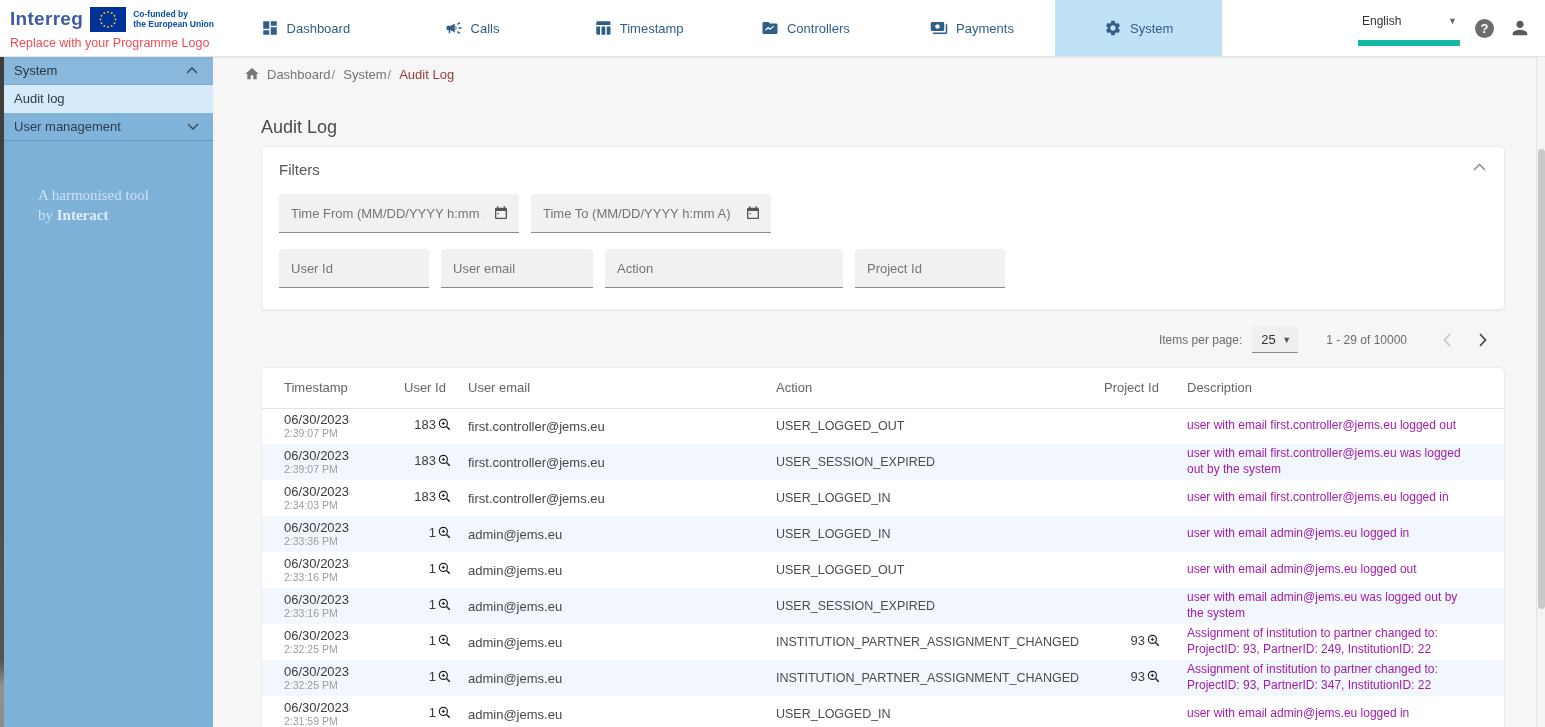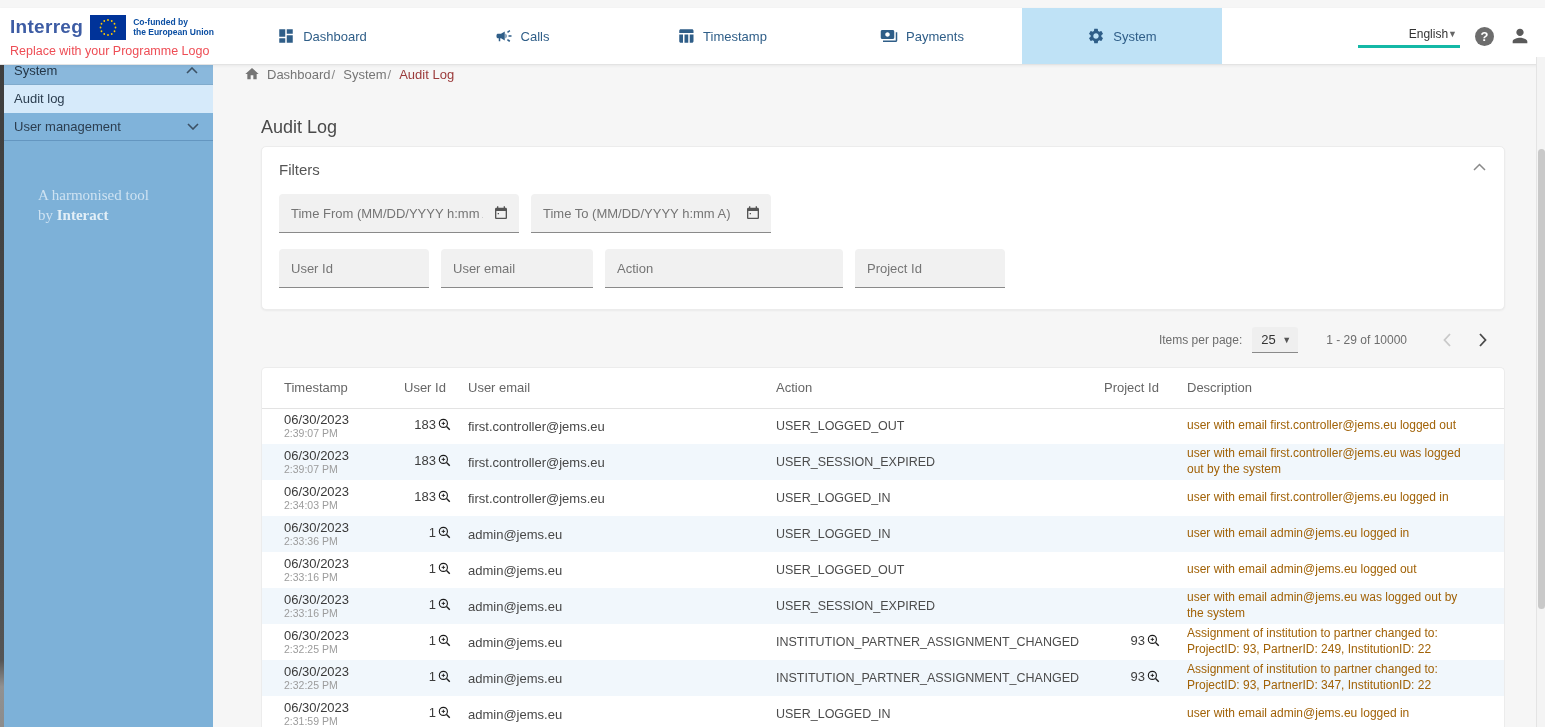--- a/index.html
+++ b/index.html
@@ -1,38 +1,38 @@
 <!DOCTYPE html>
 <html><head>
 <meta charset="utf-8">
 <style>
   * { margin:0; padding:0; box-sizing:border-box; }
   body { font-family:"Liberation Sans", sans-serif; background:#fff; }
   .app { position:relative; width:1545px; height:727px; overflow:hidden; background:#f6f6f6; }
 
   
-  .topbar { position:absolute; top:8px; left:0; width:1545px; height:57px; background:#fff;
+  .topbar { position:absolute; top:0; left:0; width:1545px; height:57px; background:#fff;
             border-bottom:1px solid #e3e3e3; display:flex; align-items:stretch; z-index:10;
             box-shadow:0 1px 3px rgba(0,0,0,.06); }
   .logo-block { width:222px; padding:7px 0 0 10px; flex:none; }
   .logo-row { display:flex; align-items:flex-start; gap:7px; }
   .interreg { font-size:19px; font-weight:bold; color:#3d5ca4; letter-spacing:.3px; line-height:24px; }
   .eu-flag { width:36px; height:25px; background:#003399; flex:none; display:block; }
   .eu-caption { font-size:8.5px; font-weight:bold; color:#0b4ea2; line-height:1.2; padding-top:2px; }
   .replace-text { color:#ee4d55; font-size:12.5px; margin-top:4px; white-space:nowrap; }
 
   .mainnav { display:flex; width:1000px; flex:none; }
   .nav-item { flex:1; display:flex; align-items:center; justify-content:center; gap:8px;
               color:#2f5e88; font-size:13px; cursor:pointer; }
   .nav-item svg { flex:none; }
   .nav-item.active { background:#bfe2f6; }
 
   .topbar-right { margin-left:auto; display:flex; align-items:center; gap:15px; padding-right:14px; }
-  .lang-select { width:102px; border-bottom:3px solid #14b8a6; display:flex; align-items:center;
-                 justify-content:flex-end; font-size:12px; color:#333; padding:3px 3px 4px 4px; cursor:pointer; }
+  .lang-select { width:102px; border-bottom:6px solid #14b8a6; display:flex; align-items:center;
+                 justify-content:space-between; font-size:12px; color:#333; padding:3px 3px 12px 4px; cursor:pointer; }
   .lang-caret { color:#666; font-size:9px; }
   .help-btn { width:19px; height:19px; border-radius:50%; background:#6d6d6d; color:#fff; font-size:13px;
               font-weight:bold; text-align:center; line-height:19px; cursor:pointer; }
 
   
   .sidebar { position:absolute; top:57px; left:0; width:213px; height:670px; background:#7db1d8; z-index:5; }
   .side-strip { position:absolute; left:0; top:0; width:4px; height:100%;
                 background:linear-gradient(#3e3e3e 0%, #4a4a4a 60%, #555 90%, #919191 94%, #8c8c8c 100%); }
   .side-section-header { height:28px; background:#8ab8dc; display:flex; align-items:center;
                          justify-content:space-between; padding:0 15px 0 14px; font-size:13px; color:#243647;
@@ -94,21 +94,21 @@
   tbody td { height:36px; vertical-align:middle; padding:0; font-size:13px; color:#3d3d3d; }
   tr.alt { background:#f1f7fc; }
   .c-ts { padding-left:22px; }
   .ts-date { font-size:13px; color:#3a3a3a; line-height:1.1; }
   .ts-time { font-size:10.5px; color:#9c9c9c; line-height:1.2; }
   .c-uid { text-align:right; padding-right:16px; white-space:nowrap; }
   .c-pid { text-align:right; padding-right:26px; white-space:nowrap; }
   .zoom-ic { display:inline-block; vertical-align:-3px; margin-left:1px; cursor:pointer; }
   .c-email { color:#474747; }
   .c-action { font-size:12.5px; color:#4c4c4c; }
-  .c-desc { font-size:12px; color:#a16207; line-height:1.3; padding-right:40px; }
+  .c-desc { font-size:12px; color:#a21caf; line-height:1.3; padding-right:40px; }
 
   
   .vscrollbar { position:absolute; top:57px; right:0; width:9px; height:670px; background:#f4f4f4;
                 border-left:1px solid #e4e4e4; z-index:20; }
   .vthumb { position:absolute; top:92px; left:1px; width:7px; height:460px; background:#c9c9c9; border-radius:4px; }
 </style>
 </head>
 <body>
 
 <div class="app">
@@ -153,20 +153,27 @@
         <svg width="18" height="18" viewBox="0 0 24 24" fill="#2f5e88">
             <path d="M18 11v2h4v-2h-4zm-2 6.61c.96.71 2.21 1.65 3.2 2.39.4-.53.8-1.07 1.2-1.6-.99-.74-2.24-1.68-3.2-2.4-.4.54-.8 1.08-1.2 1.61zM20.4 5.6c-.4-.53-.8-1.07-1.2-1.6-.99.74-2.24 1.68-3.2 2.4.4.53.8 1.07 1.2 1.6.96-.72 2.21-1.65 3.2-2.4zM4 9c-1.1 0-2 .9-2 2v2c0 1.1.9 2 2 2h1v4h2v-4h1l5 3V6L8 9H4zm11.5 3c0-1.33-.58-2.53-1.5-3.35v6.69c.92-.81 1.5-2.01 1.5-3.34z"></path>
           </svg>
         <span>Calls</span>
       </div>
       <div class="nav-item">
         <svg width="18" height="18" viewBox="0 0 24 24" fill="#2f5e88">
             <path d="M20 3H5c-1.1 0-2 .9-2 2v3h19V5c0-1.1-.9-2-2-2zM3 19c0 1.1.9 2 2 2h3V10H3v9zm7 2h5V10.02h-5V21zm7 0h3c1.1 0 2-.9 2-2v-9h-5v11z"></path>
           </svg>
         <span>Timestamp</span>
+      </div>
+      <div class="nav-item">
+        <svg width="18" height="18" viewBox="0 0 24 24">
+            <path fill="#2f5e88" d="M10 4H4c-1.1 0-2 .9-2 2v12c0 1.1.9 2 2 2h16c1.1 0 2-.9 2-2V8c0-1.1-.9-2-2-2h-8l-2-2z"></path>
+            <polyline points="6,15 9.5,11.5 12,13.5 17,9.5" fill="none" stroke="#ffffff" stroke-width="1.7"></polyline>
+          </svg>
+        <span>Controllers</span>
       </div>
       <div class="nav-item">
         <svg width="18" height="18" viewBox="0 0 24 24" fill="#2f5e88">
             <path d="M19 14V6c0-1.1-.9-2-2-2H3c-1.1 0-2 .9-2 2v8c0 1.1.9 2 2 2h14c1.1 0 2-.9 2-2zm-9-1c-1.66 0-3-1.34-3-3s1.34-3 3-3 3 1.34 3 3-1.34 3-3 3zm13-6v11c0 1.1-.9 2-2 2H4v-2h17V7h2z"></path>
           </svg>
         <span>Payments</span>
       </div>
       <div class="nav-item active">
         <svg width="18" height="18" viewBox="0 0 24 24" fill="#2f5e88">
             <path d="M19.14 12.94c.04-.3.06-.61.06-.94 0-.32-.02-.64-.07-.94l2.03-1.58a.49.49 0 0 0 .12-.61l-1.92-3.32a.488.488 0 0 0-.59-.22l-2.39.96c-.5-.38-1.03-.7-1.62-.94l-.36-2.54a.484.484 0 0 0-.48-.41h-3.84c-.24 0-.43.17-.47.41l-.36 2.54c-.59.24-1.13.57-1.62.94l-2.39-.96c-.22-.08-.47 0-.59.22L2.74 8.87c-.12.21-.08.47.12.61l2.03 1.58c-.05.3-.09.63-.09.94s.02.64.07.94l-2.03 1.58a.49.49 0 0 0-.12.61l1.92 3.32c.12.22.37.29.59.22l2.39-.96c.5.38 1.03.7 1.62.94l.36 2.54c.05.24.24.41.48.41h3.84c.24 0 .44-.17.47-.41l.36-2.54c.59-.24 1.13-.56 1.62-.94l2.39.96c.22.08.47 0 .59-.22l1.92-3.32c.12-.22.07-.47-.12-.61l-2.01-1.58zM12 15.6A3.61 3.61 0 0 1 8.4 12c0-1.98 1.62-3.6 3.6-3.6s3.6 1.62 3.6 3.6-1.62 3.6-3.6 3.6z"></path>

